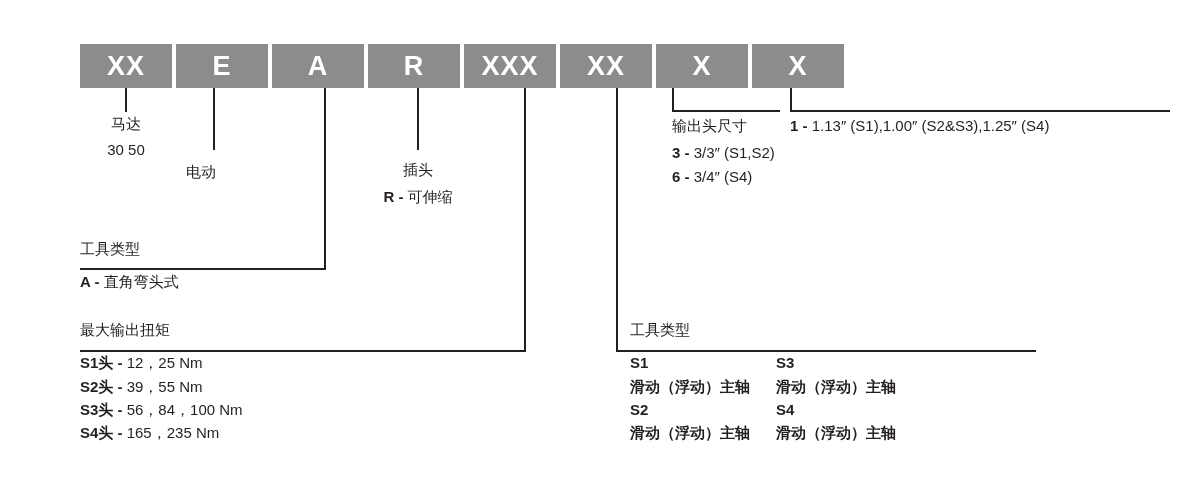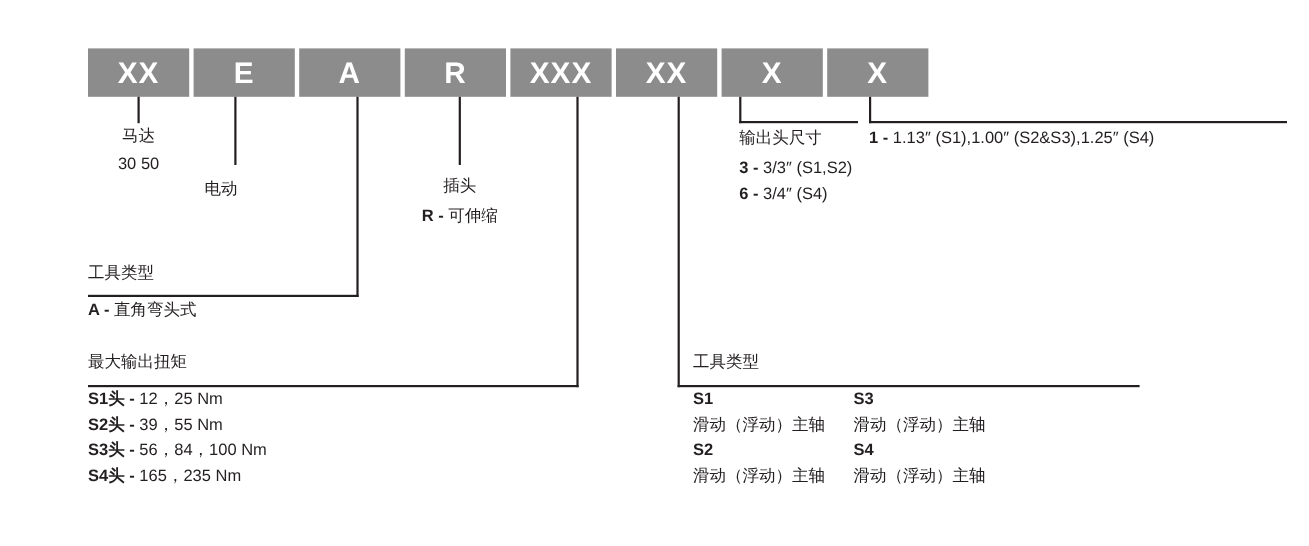--- a/index.html
+++ b/index.html
@@ -96,20 +96,21 @@
     display: block;
     margin-bottom: 2px;
   }
   .two-col {
     display: flex;
     gap: 26px;
   }
   .two-col .col span {
     display: block;
     white-space: nowrap;
+    font-weight: bold;
   }
 </style>
 </head>
 <body>
 
 <div id="diagram">
 
   <div class="code-row">
     <div class="code-box w-xx">XX</div>
     <div class="code-box w-e">E</div>

